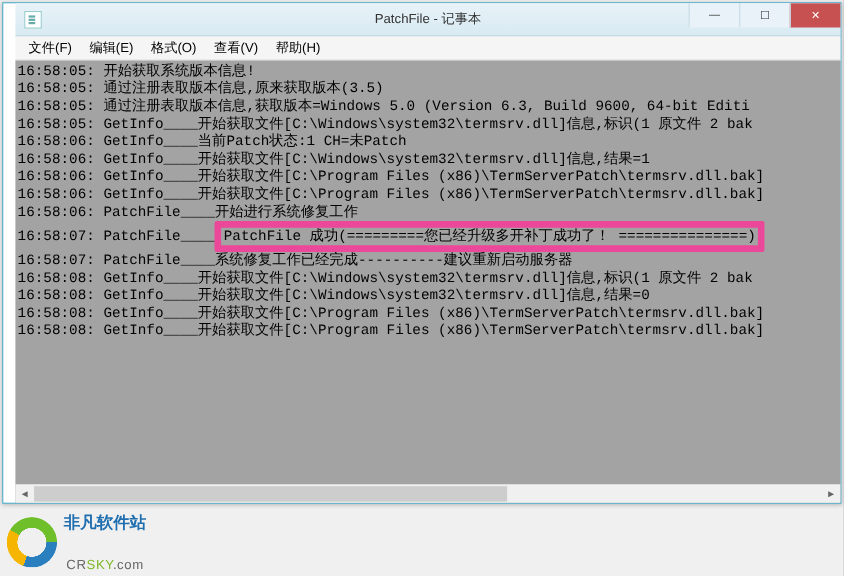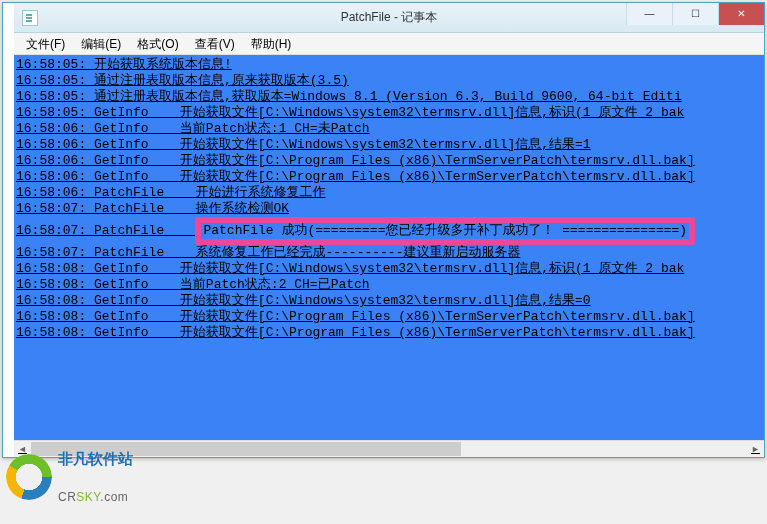--- a/index.html
+++ b/index.html
@@ -68,38 +68,37 @@
   background: #e8f2f8;
   border-left: 1px solid #c6dbe5;
   cursor: default;
 }
 .win-btn.close-btn { background: #c75050; color: #fff; }
 .menubar {
   height: 22px;
   background: #f5f5f5;
   border-bottom: 1px solid #e0e0e0;
   display: flex;
-  align-items: center;
+  align-items: flex-start;
   padding: 0 4px;
   font-size: 12px;
 }
 .menu-item {
   padding: 0 8px;
   height: 20px;
   line-height: 20px;
   cursor: default;
 }
 .content {
   flex: 1;
   overflow: hidden;
-  background: #3b82f6;
+  background: #a3a3a3;
   display: flex;
   flex-direction: column;
   position: relative;
-  text-decoration: underline;
 }
 .log-area {
   flex: 1;
   overflow: hidden;
   font-family: "SimSun", "NSimSun", "Courier New", monospace;
   font-size: 13px;
   line-height: 16px;
   white-space: nowrap;
   color: #000;
   padding: 2px 2px 2px 2px;
@@ -124,23 +123,24 @@
   display: flex; align-items: center; justify-content: center;
   color: #666; font-size: 9px; cursor: default;
 }
 .sb-track { flex: 1; background: #f0f0f0; position: relative; }
 .sb-thumb {
   position: absolute; left: 0; top: 1px;
   width: 60%; height: 14px; background: #cdcdcd;
 }
 .footer-logo {
   position: absolute;
-  left: 6px; bottom: 20px;
+  left: 6px; bottom: 4px;
   display: flex; align-items: center;
   gap: 6px;
+  text-align: center;
 }
 .logo-swirl {
   width: 46px; height: 46px;
   border-radius: 50%;
   background: conic-gradient(#6fbf2a 0 90deg, #2a7fbf 90deg 200deg, #f5b500 200deg 300deg, #6fbf2a 300deg 360deg);
   mask: radial-gradient(circle, transparent 40%, #000 41%);
   -webkit-mask: radial-gradient(circle, transparent 40%, #000 41%);
 }
 .logo-text .cn { font-size: 15px; font-weight: bold; color: #1f6fb0; }
 .logo-text .en { font-size: 12px; color: #666; letter-spacing: 0.5px; margin-top: 21px; }
@@ -163,32 +163,30 @@
     <div class="menu-item">文件(F)</div>
     <div class="menu-item">编辑(E)</div>
     <div class="menu-item">格式(O)</div>
     <div class="menu-item">查看(V)</div>
     <div class="menu-item">帮助(H)</div>
   </div>
   <div class="content">
     <div class="log-area" id="log-area">
         <span class="log-line">16:58:05:  开始获取系统版本信息!</span>
         <span class="log-line">16:58:05:  通过注册表取版本信息,原来获取版本(3.5)</span>
-        <span class="log-line">16:58:05:  通过注册表取版本信息,获取版本=Windows 8.1 (Version 6.3, Build 9600, 64-bit Editi</span>
+        <span class="log-line">16:58:05:  通过注册表取版本信息,获取版本=Windows 5.0 (Version 6.3, Build 9600, 64-bit Editi</span>
         <span class="log-line">16:58:05:  GetInfo____开始获取文件[C:\Windows\system32\termsrv.dll]信息,标识(1 原文件 2 bak</span>
         <span class="log-line">16:58:06:  GetInfo____当前Patch状态:1 CH=未Patch</span>
         <span class="log-line">16:58:06:  GetInfo____开始获取文件[C:\Windows\system32\termsrv.dll]信息,结果=1</span>
         <span class="log-line">16:58:06:  GetInfo____开始获取文件[C:\Program Files (x86)\TermServerPatch\termsrv.dll.bak]</span>
         <span class="log-line">16:58:06:  GetInfo____开始获取文件[C:\Program Files (x86)\TermServerPatch\termsrv.dll.bak]</span>
         <span class="log-line">16:58:06:  PatchFile____开始进行系统修复工作</span>
-        <span class="log-line">16:58:07:  PatchFile____操作系统检测OK</span>
         <span class="log-line"><span class="highlight-pre">16:58:07:  PatchFile____</span><span class="highlight-box">PatchFile 成功(=========您已经升级多开补丁成功了！ ===============)</span></span>
         <span class="log-line">16:58:07:  PatchFile____系统修复工作已经完成----------建议重新启动服务器</span>
         <span class="log-line">16:58:08:  GetInfo____开始获取文件[C:\Windows\system32\termsrv.dll]信息,标识(1 原文件 2 bak</span>
-        <span class="log-line">16:58:08:  GetInfo____当前Patch状态:2 CH=已Patch</span>
         <span class="log-line">16:58:08:  GetInfo____开始获取文件[C:\Windows\system32\termsrv.dll]信息,结果=0</span>
         <span class="log-line">16:58:08:  GetInfo____开始获取文件[C:\Program Files (x86)\TermServerPatch\termsrv.dll.bak]</span>
         <span class="log-line">16:58:08:  GetInfo____开始获取文件[C:\Program Files (x86)\TermServerPatch\termsrv.dll.bak]</span>
       </div>
     <div class="scrollbar-h">
       <div class="sb-arrow">◄</div>
       <div class="sb-track">
         <div class="sb-thumb"></div>
       </div>
       <div class="sb-arrow">►</div>

